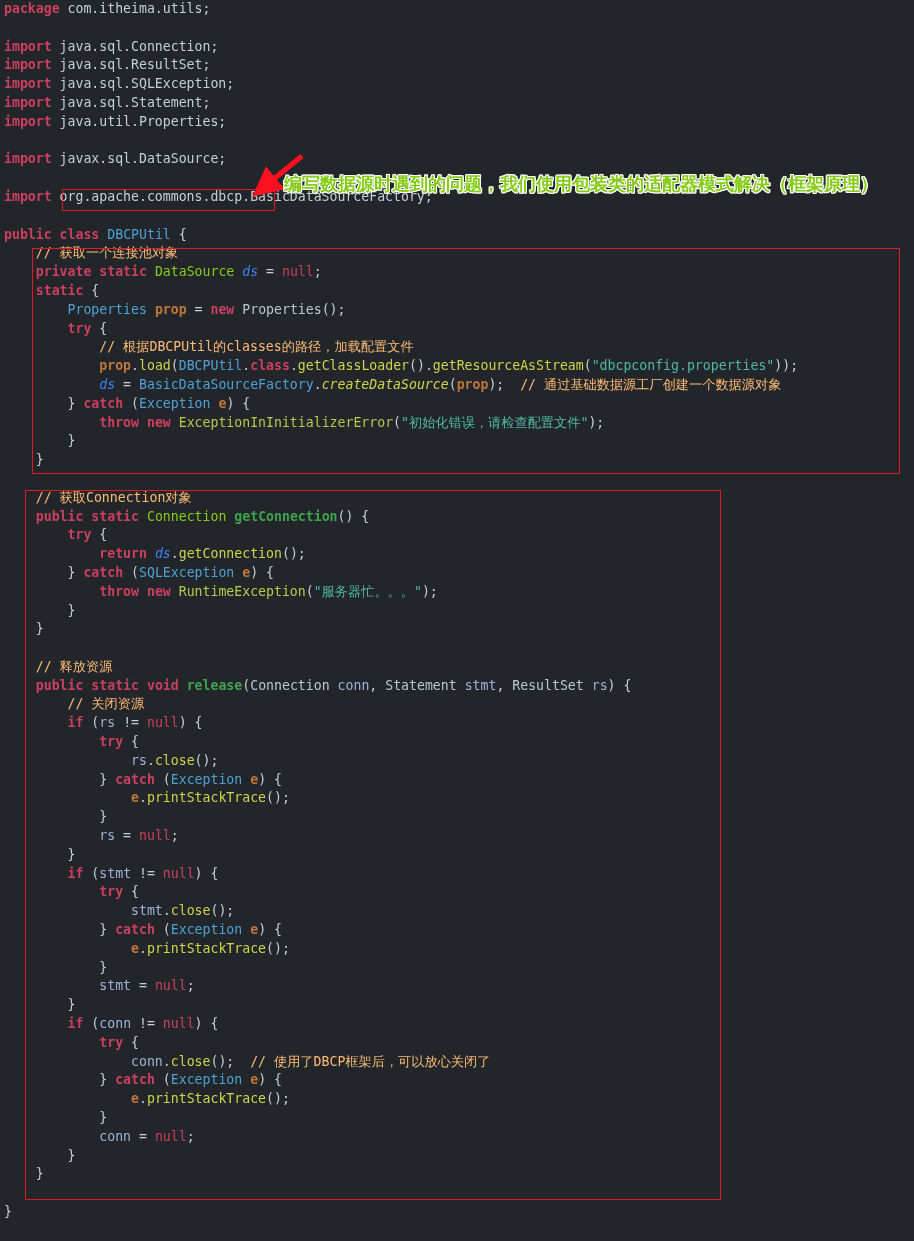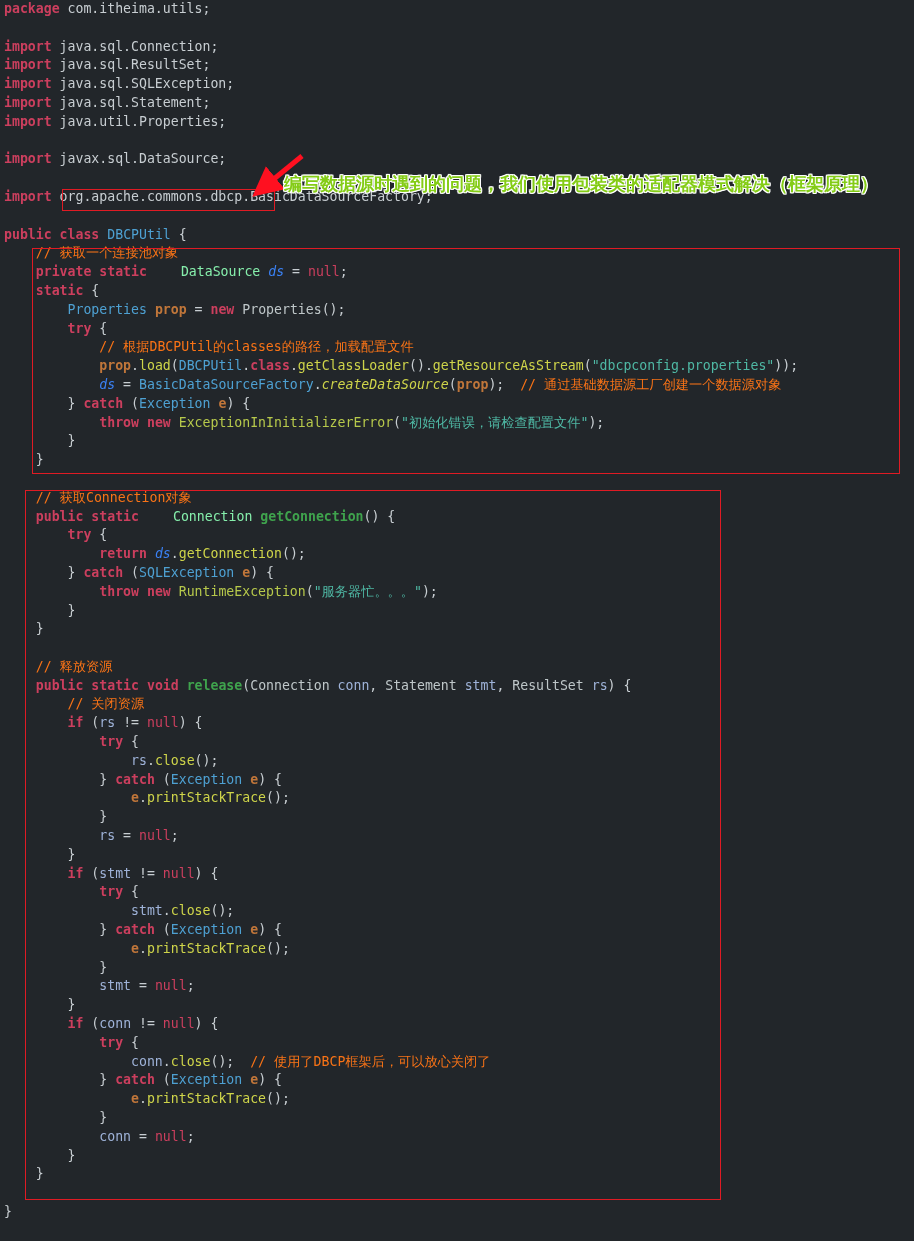--- a/index.html
+++ b/index.html
@@ -37,31 +37,31 @@
   .ln {
     height: 18.8px;
     padding-left: 4px;
     white-space: pre;
   }
 
   
   .kw    { color: #cc3f5e; font-weight: bold; }        
   .cls   { color: #4ea1d3; font-weight: normal; }        
   .typ   { color: #bfc7c9; }                           
-  .cls2  { color: #86efac; margin-left: 26px; }                           
+  .cls2  { color: #84cc16; }                           
   .mth   { color: #cfd54a; }                           
   .mthg  { color: #3fa34d; font-weight: bold; }        
   .fld   { color: #c0763a; font-weight: bold; }        
   .var   { color: #9fb3d9; margin-top: 33px; }                           
   .vari  { color: #3b82f6; font-style: italic; }       
   .mthi  { color: #cfd54a; font-style: italic; }       
   .str   { color: #4fb9a5; }                           
   .strg  { color: #b7c94b; }                           
   .nul   { color: #cc3f5e; font-weight: normal; }        
-  .cmt   { color: #f97316; }                           
+  .cmt   { color: #fdba74; }                           
   .pun   { color: #c8ced2; }                           
   .pkg   { color: #c8ced2; }
 
   
   .redbox {
     position: absolute;
     border: 1.5px solid #e01b24;
     box-sizing: border-box;
     pointer-events: none;
   }

